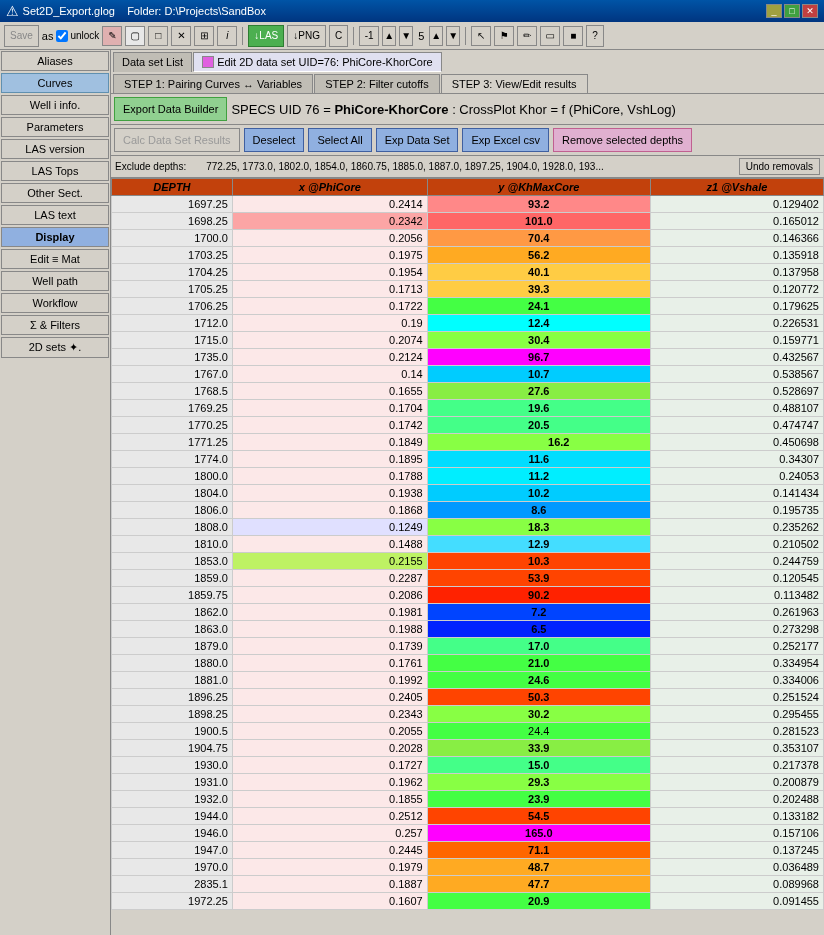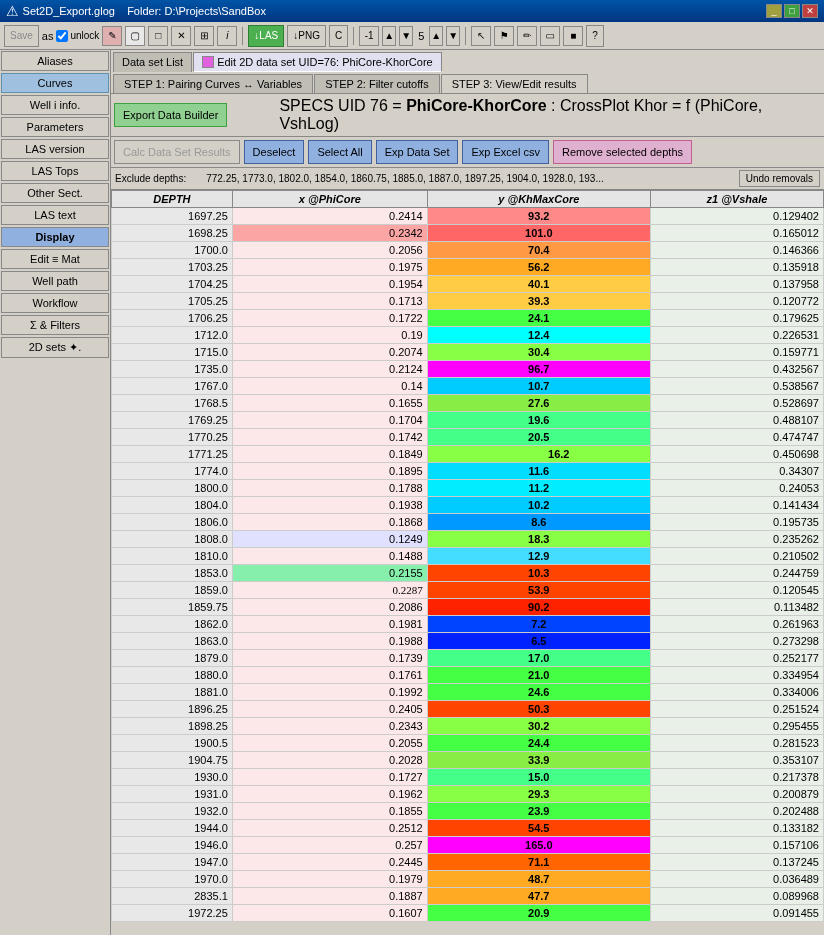--- a/index.html
+++ b/index.html
@@ -149,21 +149,21 @@
       font-size: 11px;
       border: 1px solid #888;
       cursor: pointer;
       background: #d4d0c8;
       height: 24px;
     }
     .action-btn.green { background: #90d090; border-color: #40a040; }
     .action-btn.disabled { color: #999; background: #d4d0c8; }
     .action-btn.blue { background: #90b0e0; border-color: #4060a0; }
     .action-btn.remove { background: #e0b0d0; border-color: #c06090; }
-    .specs-text { font-size: 16px; flex: 1; margin-left: 48px; }
+    .specs-text { font-size: 13px; flex: 1; }
     
     
     .exclude-bar {
       padding: 2px 4px;
       font-size: 10px;
       background: #d4d0c8;
       border-bottom: 1px solid #888;
       display: flex;
       align-items: center;
       gap: 20px;
@@ -182,21 +182,21 @@
       flex: 1;
       overflow-y: auto;
       overflow-x: hidden;
     }
     table {
       width: 100%;
       border-collapse: collapse;
       font-size: 11px;
     }
     th {
-      background: #e5e5e5;
+      background: #c2410c;
       border: 1px solid #888;
       padding: 2px 4px;
       text-align: center;
       font-style: italic;
       font-weight: bold;
       position: sticky;
       top: 0;
       z-index: 10;
     }
     td {
@@ -449,27 +449,27 @@
               <td style="background: rgb(232, 240, 232);">0.235262</td>
             </tr>
             <tr>
               <td class="depth">1810.0</td>
               <td style="background: rgb(252, 232, 232);">0.1488</td>
               <td style="background: rgb(68, 221, 255); text-align: center; font-weight: bold;">12.9</td>
               <td style="background: rgb(232, 240, 232);">0.210502</td>
             </tr>
             <tr>
               <td class="depth">1853.0</td>
-              <td style="background: #86efac; padding-left: 40px;">0.2155</td>
+              <td style="background: #bef264; padding-left: 40px;">0.2155</td>
               <td style="background: rgb(255, 68, 0); text-align: center; font-weight: bold;">10.3</td>
               <td style="background: rgb(232, 240, 232);">0.244759</td>
             </tr>
             <tr>
               <td class="depth">1859.0</td>
-              <td style="background: rgb(252, 232, 232); font-family: Liberation Serif, serif;">0.2287</td>
+              <td style="background: rgb(252, 232, 232);">0.2287</td>
               <td style="background: rgb(255, 68, 0); text-align: center; font-weight: bold;">53.9</td>
               <td style="background: rgb(232, 240, 232);">0.120545</td>
             </tr>
             <tr>
               <td class="depth">1859.75</td>
               <td style="background: rgb(252, 232, 232); margin-left: 12px;">0.2086</td>
               <td style="background: rgb(255, 34, 0); text-align: center; font-weight: bold;">90.2</td>
               <td style="background: rgb(232, 240, 232);">0.113482</td>
             </tr>
             <tr>
@@ -510,21 +510,21 @@
             </tr>
             <tr>
               <td class="depth">1898.25</td>
               <td style="background: rgb(252, 232, 232);">0.2343</td>
               <td style="background: rgb(136, 255, 68); text-align: center; font-weight: bold;">30.2</td>
               <td style="background: rgb(232, 240, 232);">0.295455</td>
             </tr>
             <tr>
               <td class="depth">1900.5</td>
               <td style="background: rgb(252, 232, 232);">0.2055</td>
-              <td style="background: rgb(68, 255, 68); text-align: center; font-weight: bold;">24.4</td>
+              <td style="background: rgb(68, 255, 68); text-align: center; font-weight: normal;">24.4</td>
               <td style="background: rgb(232, 240, 232);">0.281523</td>
             </tr>
             <tr>
               <td class="depth">1904.75</td>
               <td style="background: rgb(252, 232, 232);">0.2028</td>
               <td style="background: rgb(136, 238, 68); text-align: center; font-weight: bold;">33.9</td>
               <td style="background: rgb(232, 240, 232);">0.353107</td>
             </tr>
             <tr>
               <td class="depth">1930.0</td>

